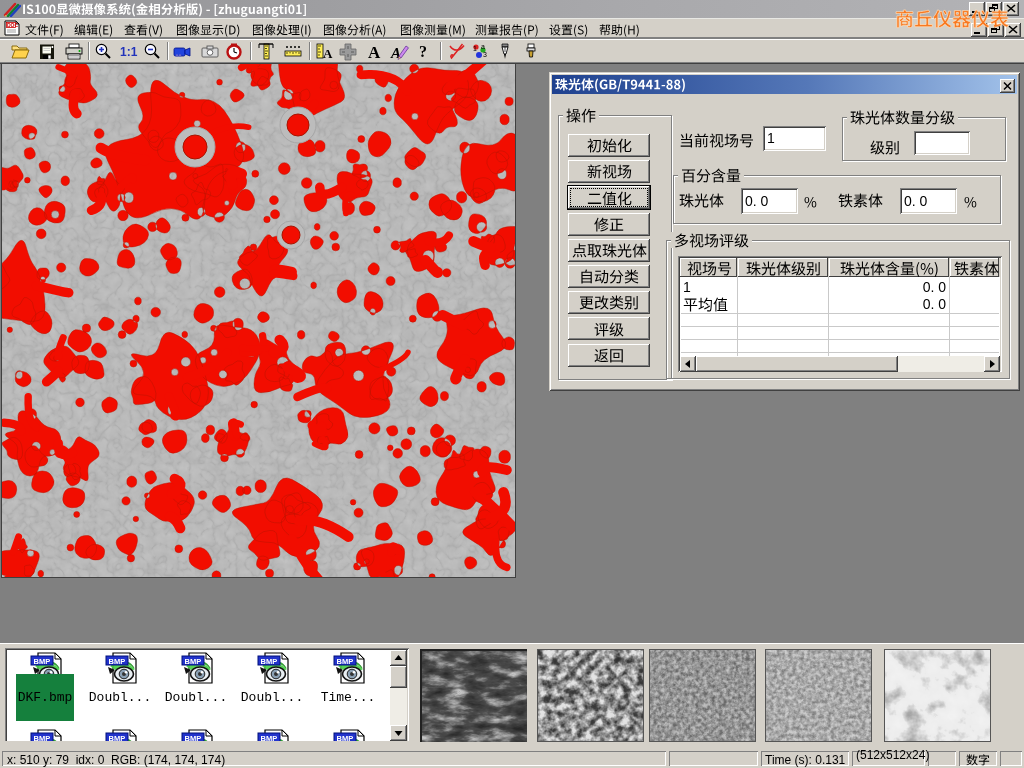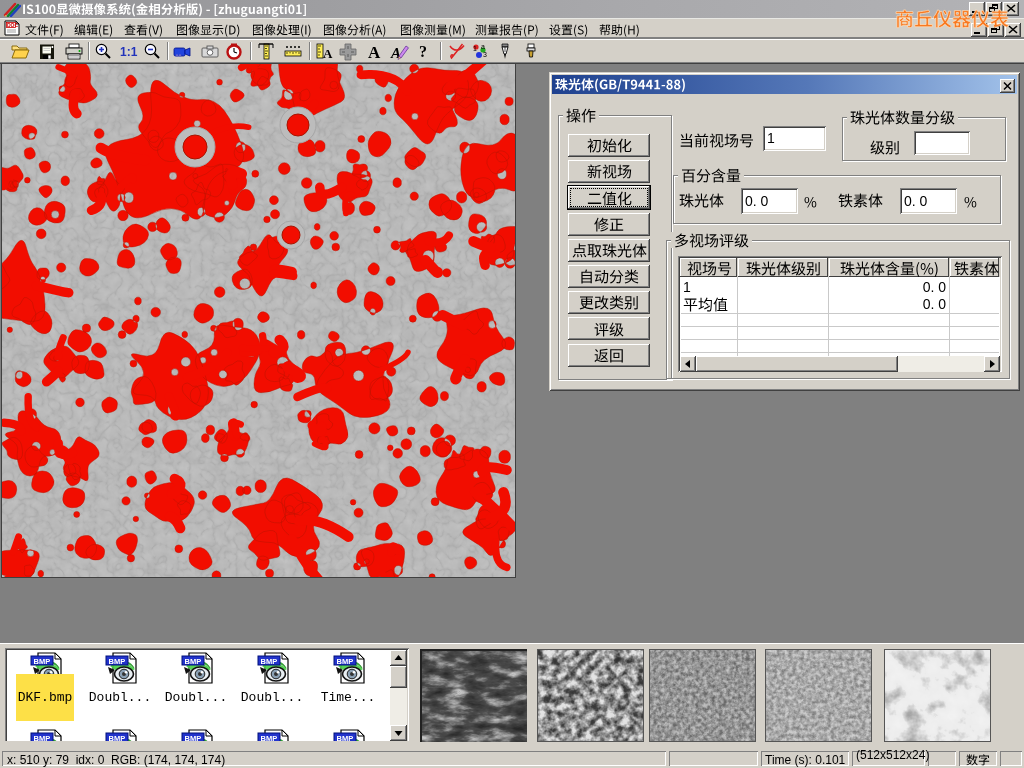--- a/index.html
+++ b/index.html
@@ -437,21 +437,21 @@
 <path d="M6 14 C12 8 22 9 29 16 C27 11 22 9 16 9.5" fill="#33bb33" stroke="#1a7a1a" stroke-width="0.6"></path>
 <path d="M5 14 C11 10 24 11 30 17 C28 19 24 20 20 20 C13 20 8 17 5 14 Z" fill="#44cc44" opacity="0.9"></path>
 <ellipse cx="19" cy="22" rx="9.5" ry="7" fill="#e8eef2" stroke="#111" stroke-width="1.6"></ellipse>
 <circle cx="19" cy="22" r="4.8" fill="#8aa0b4" stroke="#222" stroke-width="1"></circle>
 <circle cx="19" cy="22" r="2" fill="#333"></circle>
 <circle cx="21" cy="20.2" r="1.3" fill="#fff"></circle>
 <path d="M3 15 l7 3 l-5 4 z" fill="#111"></path>
 <rect x="1" y="4" width="22" height="9" fill="#2233cc" stroke="#00107a" stroke-width="1"></rect>
 <text x="3.5" y="11.5" font-size="7.5" font-family="Liberation Sans" font-weight="bold" fill="#fff">BMP</text>
 </svg>
-<div class="abs" style="left:7px;top:690px;width:76px;text-align:center;font-size:13px;font-family:'Liberation Mono';white-space:nowrap"><span style="background:#fde047;padding:16px 2px">DKF.bmp</span></div>
+<div class="abs" style="left:7px;top:690px;width:76px;text-align:center;font-size:13px;font-family:'Liberation Mono';white-space:nowrap"><span style="background:#15803d;padding:16px 2px">DKF.bmp</span></div>
 <svg class="abs" style="left:30px;top:729px" width="34" height="32" viewBox="0 0 34 32">
 <path d="M8 1 h17 l6 6 v24 h-23 z" fill="#fff" stroke="#000" stroke-width="1.2"></path>
 <path d="M25 1 l6 6 h-6 z" fill="#fff" stroke="#000" stroke-width="1"></path>
 <path d="M6 14 C12 8 22 9 29 16 C27 11 22 9 16 9.5" fill="#33bb33" stroke="#1a7a1a" stroke-width="0.6"></path>
 <path d="M5 14 C11 10 24 11 30 17 C28 19 24 20 20 20 C13 20 8 17 5 14 Z" fill="#44cc44" opacity="0.9"></path>
 <ellipse cx="19" cy="22" rx="9.5" ry="7" fill="#e8eef2" stroke="#111" stroke-width="1.6"></ellipse>
 <circle cx="19" cy="22" r="4.8" fill="#8aa0b4" stroke="#222" stroke-width="1"></circle>
 <circle cx="19" cy="22" r="2" fill="#333"></circle>
 <circle cx="21" cy="20.2" r="1.3" fill="#fff"></circle>
 <path d="M3 15 l7 3 l-5 4 z" fill="#111"></path>
@@ -654,16 +654,16 @@
     </svg></div>
 <div class="abs face" style="left:0;top:748px;width:1024px;height:20px"></div>
 <div class="abs sunkenthin" style="left:2px;top:751px;width:664px;height:15px"></div>
 <div class="abs sunkenthin" style="left:669px;top:751px;width:89px;height:15px"></div>
 <div class="abs sunkenthin" style="left:761px;top:751px;width:88px;height:15px"></div>
 <div class="abs sunkenthin" style="left:852px;top:751px;width:73px;height:15px"></div>
 <div class="abs sunkenthin" style="left:928px;top:751px;width:28px;height:15px"></div>
 <div class="abs sunkenthin" style="left:959px;top:751px;width:38px;height:15px"></div>
 <div class="abs sunkenthin" style="left:1000px;top:751px;width:22px;height:15px"></div>
 <div class="abs" style="left:7px;top:752.5px;font-size:12px">x: 510 y: 79&nbsp;&nbsp;idx: 0&nbsp;&nbsp;RGB: (174, 174, 174)</div>
-<div class="abs" style="left:765px;top:752.5px;font-size:12px">Time (s): 0.101</div>
+<div class="abs" style="left:765px;top:752.5px;font-size:12px">Time (s): 0.131</div>
 <div class="abs" style="left:856px;top:748px;font-size:12px">(512x512x24)</div>
 <svg style="position:absolute;left:966px;top:752.5px;overflow:visible" width="25" height="15">
     <path transform="translate(0,11.4)" fill="#000" d="M5.3 -9.9C5.1 -9.4 4.7 -8.7 4.4 -8.3L5 -8C5.3 -8.4 5.7 -9 6.1 -9.5ZM1.1 -9.5C1.4 -9 1.7 -8.4 1.8 -7.9L2.5 -8.2C2.4 -8.7 2.1 -9.3 1.7 -9.8ZM4.9 -3.1C4.6 -2.5 4.3 -2 3.8 -1.5C3.3 -1.7 2.9 -2 2.4 -2.2C2.6 -2.4 2.8 -2.8 3 -3.1ZM1.3 -1.8C1.9 -1.6 2.6 -1.3 3.2 -1C2.4 -0.4 1.5 -0.1 0.5 0.2C0.6 0.3 0.8 0.6 0.9 0.9C2 0.6 3 0.1 3.9 -0.6C4.3 -0.4 4.7 -0.1 4.9 0.1L5.5 -0.5C5.2 -0.7 4.9 -0.9 4.5 -1.1C5.1 -1.8 5.6 -2.7 5.9 -3.7L5.4 -3.9L5.3 -3.9H3.3L3.6 -4.5L2.8 -4.6C2.7 -4.4 2.6 -4.1 2.5 -3.9H0.8V-3.1H2.1C1.8 -2.6 1.6 -2.2 1.3 -1.8ZM3.1 -10.1V-7.8H0.6V-7.1H2.8C2.2 -6.3 1.3 -5.6 0.5 -5.2C0.6 -5.1 0.9 -4.7 1 -4.5C1.7 -4.9 2.5 -5.6 3.1 -6.3V-4.8H3.9V-6.5C4.5 -6.1 5.2 -5.5 5.5 -5.2L6 -5.9C5.7 -6.1 4.7 -6.7 4.1 -7.1H6.4V-7.8H3.9V-10.1ZM7.5 -10C7.2 -7.9 6.7 -5.9 5.8 -4.6C6 -4.5 6.3 -4.2 6.5 -4C6.8 -4.5 7 -5 7.3 -5.6C7.5 -4.4 7.9 -3.3 8.3 -2.4C7.7 -1.2 6.7 -0.4 5.4 0.3C5.6 0.4 5.8 0.8 5.9 1C7.1 0.3 8.1 -0.5 8.8 -1.5C9.4 -0.5 10.1 0.3 11.1 0.9C11.2 0.6 11.5 0.3 11.7 0.1C10.7 -0.4 9.9 -1.3 9.3 -2.4C9.9 -3.6 10.3 -5.1 10.6 -6.9H11.4V-7.8H8C8.1 -8.4 8.3 -9.1 8.4 -9.9ZM9.7 -6.9C9.5 -5.5 9.2 -4.3 8.8 -3.3C8.3 -4.4 8 -5.6 7.8 -6.9Z M17.5 -4.4V-3.6H12.8V-2.7H17.5V-0.2C17.5 0 17.5 0.1 17.2 0.1C17 0.1 16.2 0.1 15.4 0C15.6 0.3 15.8 0.7 15.8 0.9C16.8 0.9 17.5 0.9 17.9 0.8C18.3 0.6 18.5 0.4 18.5 -0.1V-2.7H23.2V-3.6H18.5V-4C19.5 -4.6 20.6 -5.4 21.3 -6.2L20.7 -6.7L20.5 -6.6H14.8V-5.8H19.6C19 -5.2 18.2 -4.7 17.5 -4.4ZM17.1 -9.9C17.3 -9.6 17.5 -9.2 17.7 -8.8H13V-6.3H13.8V-8H22.1V-6.3H23V-8.8H18.8C18.6 -9.2 18.3 -9.8 18 -10.2Z"></path>
   </svg>
 </body></html>

